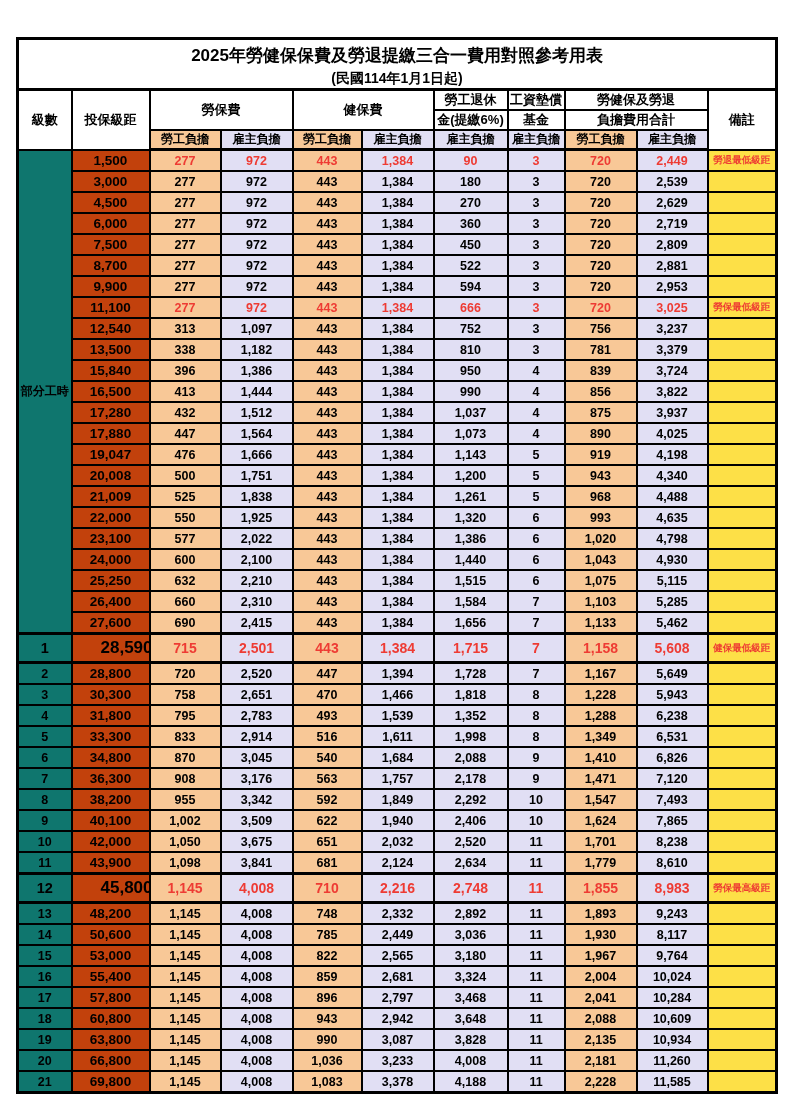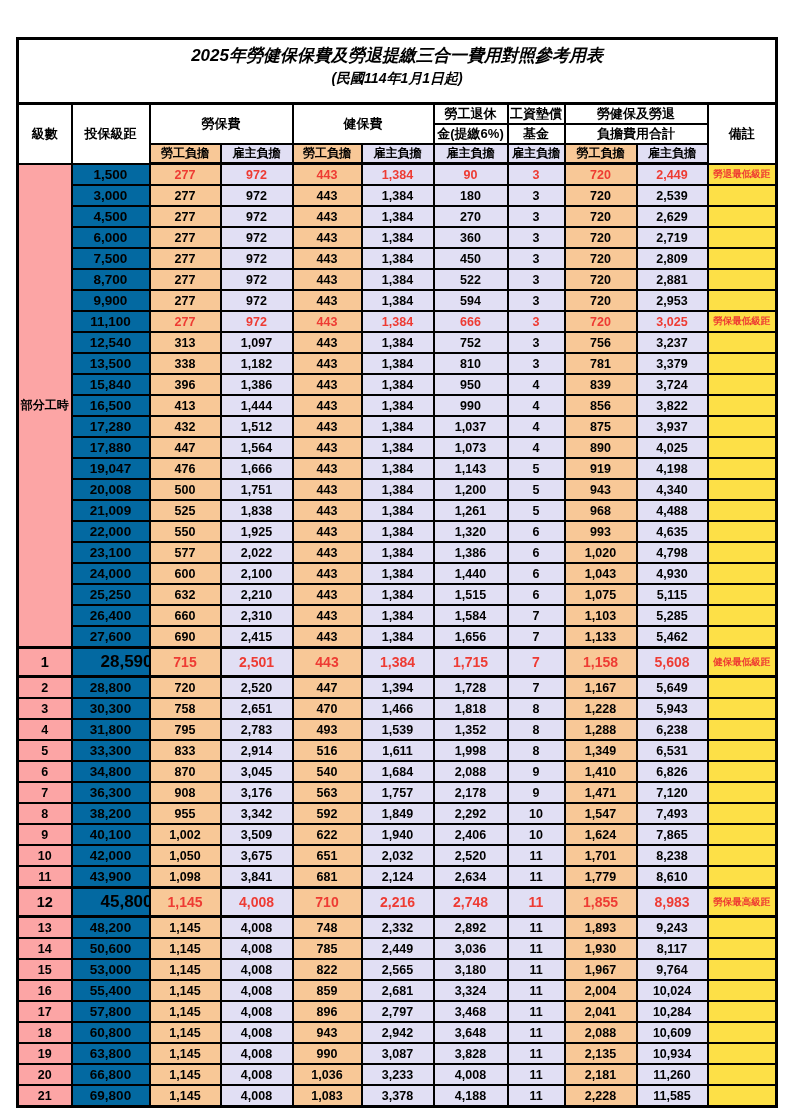--- a/index.html
+++ b/index.html
@@ -25,36 +25,35 @@
     border:2px solid var(--line);
     padding:0 1px;
     text-align:center;
     vertical-align:middle;
     overflow:hidden;
     white-space:nowrap;
   }
   
   .titlecell{
     border-bottom:3px solid var(--line);
-    padding:3px 0 14px 0;
-    font-style:italic;
+    padding:3px 0 0 0;
   }
   .t1{font-size:17px;font-weight:bold;line-height:25px;}
   .t2{font-size:14px;font-weight:bold;line-height:20px;}
   
   thead th{font-weight:bold;background:#fff;}
   .hrow1 th,.hrow2 th{height:15px;font-size:13px;}
   .hrow3 th{height:16px;font-size:12px;border-bottom:3px solid var(--line);margin-top:22px;}
   .w{background:var(--orange);}
   .e{background:var(--lavender);}
   
   tbody td{height:19px;font-size:12.5px;font-weight:bold;}
-  tbody td.lvl{background:#fca5a5;font-size:12.5px;}
+  tbody td.lvl{background:#0f766e;font-size:12.5px;}
   tbody td.part{font-size:12px;letter-spacing:0;}
-  tbody td.bracket{background:#0369a1;font-size:13.5px;}
+  tbody td.bracket{background:#c2410c;font-size:13.5px;}
   tbody td.val.w{background:var(--orange);}
   tbody td.val.e{background:var(--lavender);}
   tbody td.remark{
     background:#fde047;font-size:9.5px;color:var(--red);
     font-weight:bold;padding:0;
   }
   tr.red td.val, tr.red td.remark{color:var(--red);}
   tr.section td{
     height:26px;
     border-top:3px solid var(--line);

